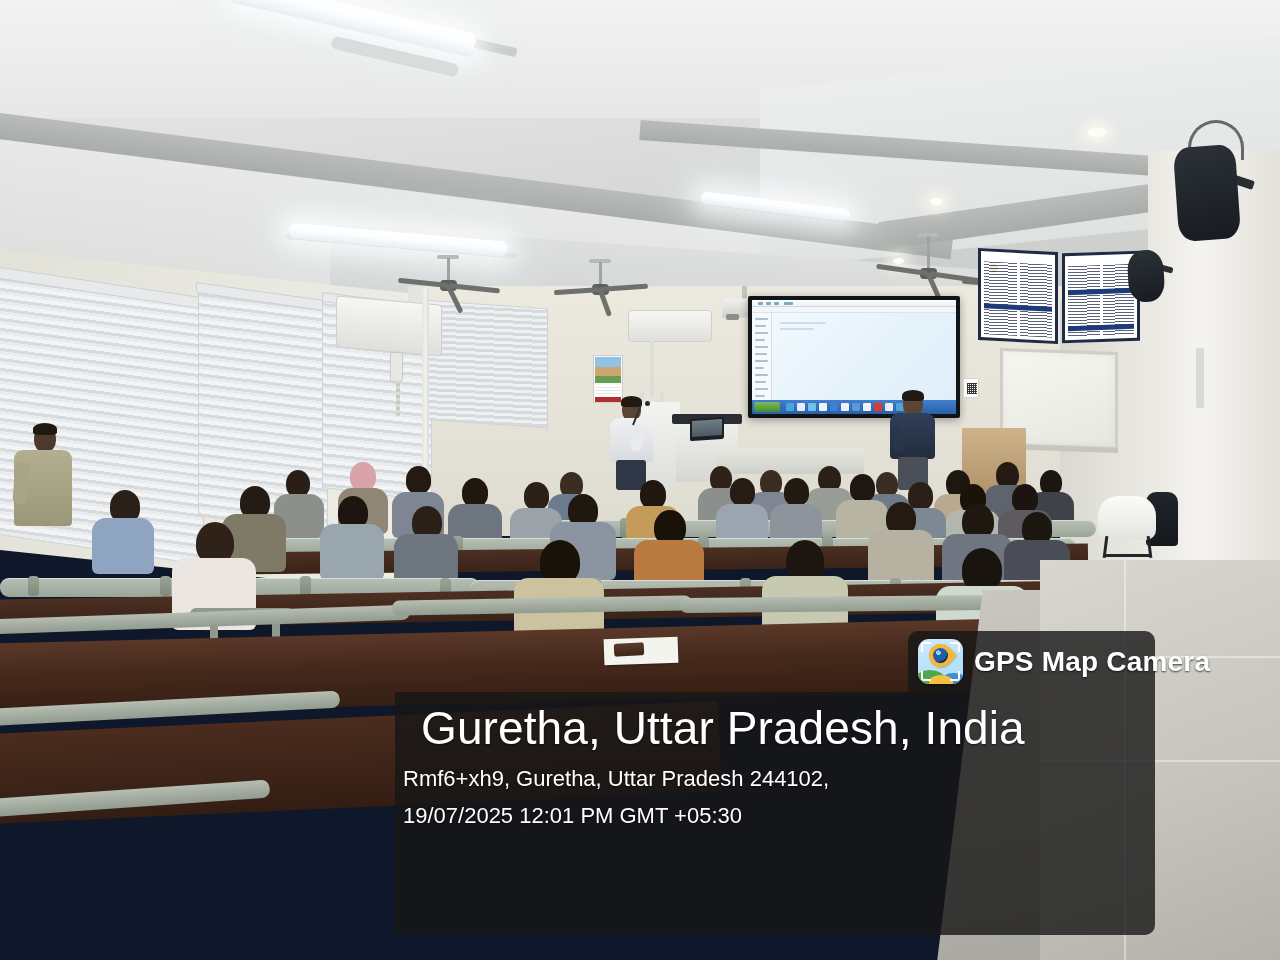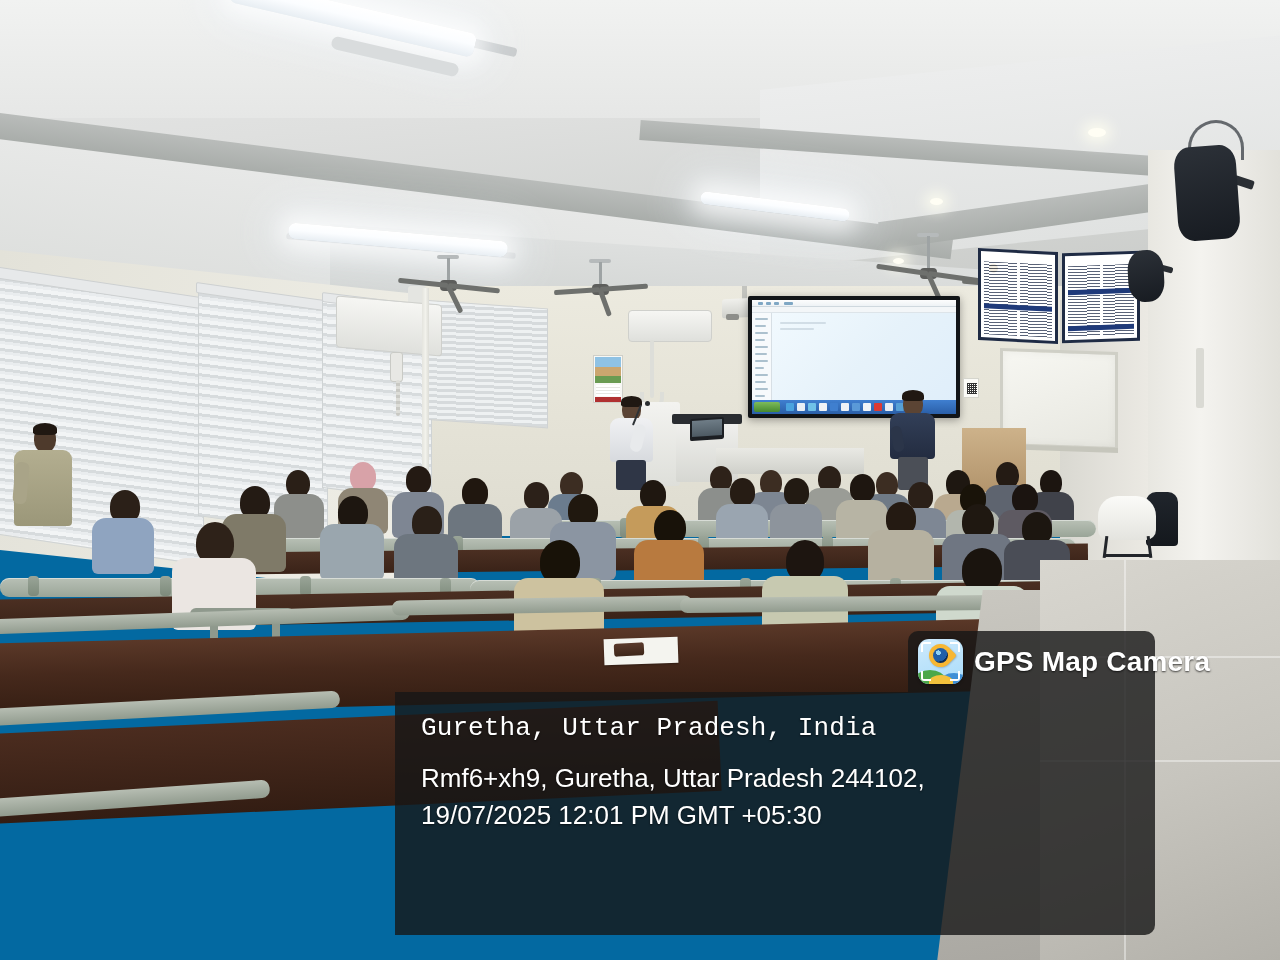--- a/index.html
+++ b/index.html
@@ -3,21 +3,21 @@
 <meta charset="utf-8">
 <style>
   * { margin:0; padding:0; box-sizing:border-box; }
   html,body { background:#000; }
   body { font-family:"Liberation Sans", sans-serif; }
 
   #shot {
     position:relative;
     width:1280px; height:960px;
     overflow:hidden;
-    background:#0369a1;
+    background:#0f172a;
   }
 
   
   .photo { position:absolute; inset:0; overflow:hidden; }
 
   
   .ceiling {
     position:absolute; left:0; top:0; width:1280px; height:300px;
     background:linear-gradient(175deg,#e9eaea 0%, #dfe0df 38%, #d3d5d3 70%, #c7c9c6 100%);
   }
@@ -459,28 +459,28 @@
   }
 
   
   .overlay-panel {
     position:absolute; left:395px; top:692px; width:760px; height:243px;
     background:rgba(22,22,22,.80);
     border-radius:0 0 10px 0;
   }
   .ov-title {
     position:absolute; left:26px; top:12px;
-    color:#fff; font-size:26px; line-height:48px; letter-spacing:.1px;
-    font-family:Liberation Mono, monospace; font-weight:400;
+    color:#fff; font-size:46px; line-height:48px; letter-spacing:.1px;
+    font-family:Liberation Sans, sans-serif; font-weight:400;
     text-shadow:0 1px 2px rgba(0,0,0,.6);
     white-space:nowrap;
   }
   .ov-lines {
-    position:absolute; left:26px; top:68px; right:14px;
-    color:#fff; font-size:26px; line-height:37px;
+    position:absolute; left:8px; top:68px; right:14px;
+    color:#fff; font-size:22px; line-height:37px;
     font-family:"Liberation Sans", sans-serif; font-weight:400;
     text-shadow:0 1px 2px rgba(0,0,0,.6);
   }
   .ov-lines div { white-space:nowrap; }
 
   
   .map-thumb {
     position:absolute; left:125px; top:690px; width:256px; height:246px;
     overflow:hidden;
     background:

